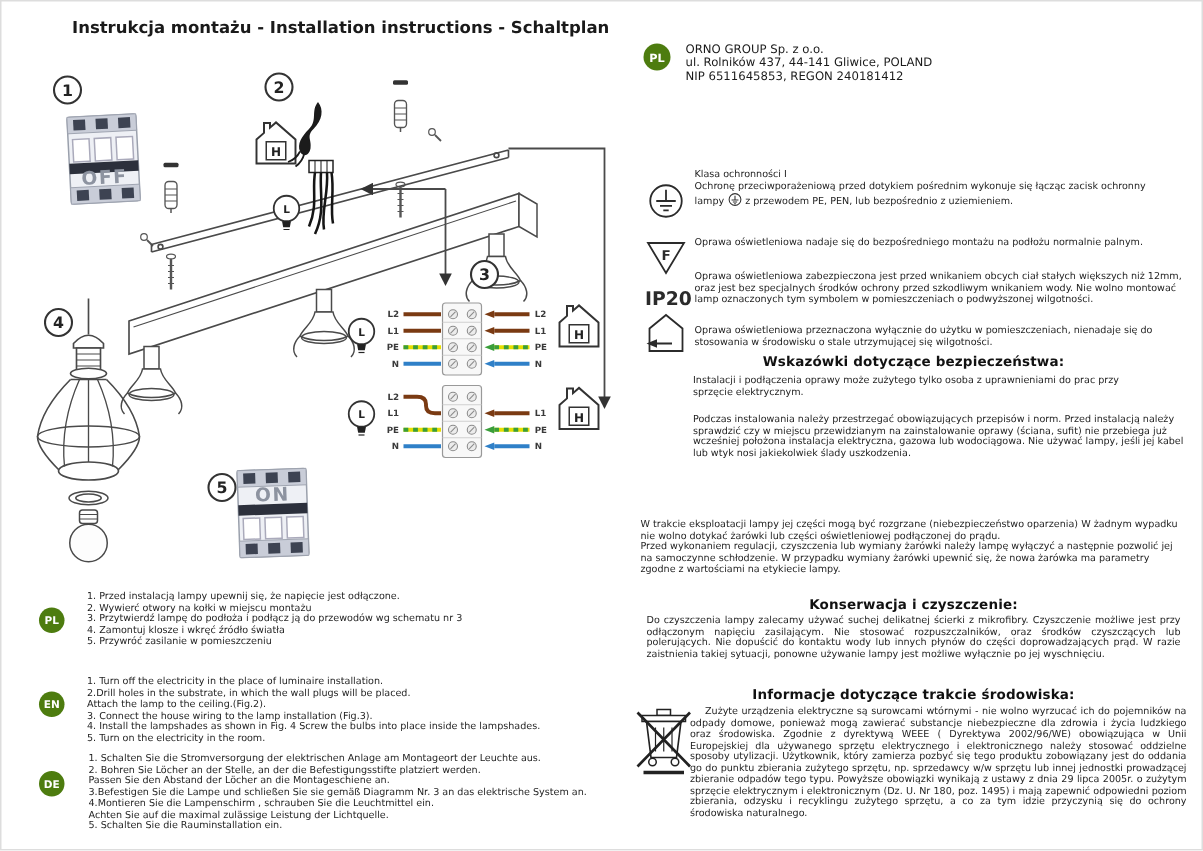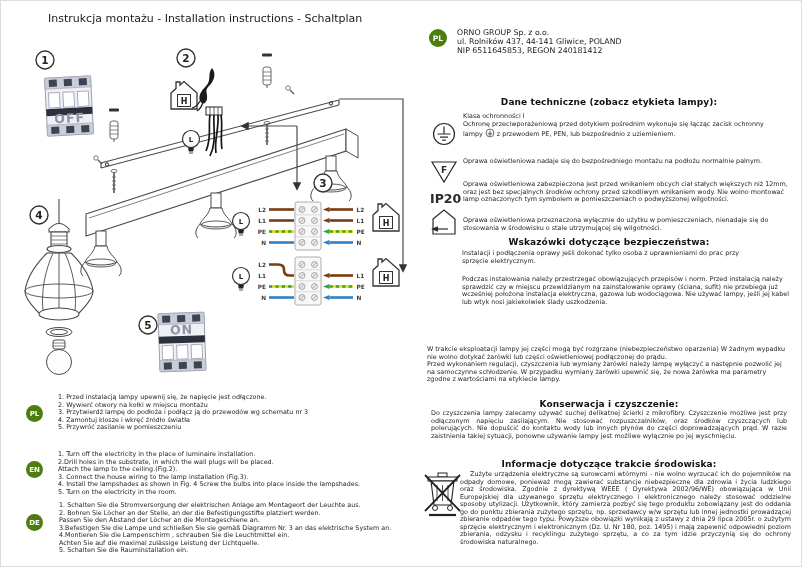--- a/index.html
+++ b/index.html
@@ -1,19 +1,19 @@
 <!DOCTYPE html>
 <html><head>
 <meta charset="utf-8">
 <style>
   html,body{margin:0;padding:0;background:#f2f2f2}
   #page{position:relative;width:802px;height:567px;background:#fff;border:1px solid #ddd;
         box-sizing:border-box;font-family:"DejaVu Sans",sans-serif;color:#222;overflow:hidden}
   .abs{position:absolute}
-  .title{position:absolute;left:47px;top:11px;font-size:11px;font-weight:normal;color:#1a1a1a}
+  .title{position:absolute;left:47px;top:11px;font-size:11px;font-weight:bold;color:#1a1a1a}
   .company{position:absolute;left:456px;top:27px;font-size:7.8px;line-height:9.2px;color:#1a1a1a}
   .badge{position:absolute;background:#4d7c0f;color:#fff;border-radius:50%;
          display:flex;align-items:center;justify-content:center;font-weight:bold}
   .h{position:absolute;font-weight:bold;font-size:9px;text-align:center;color:#111;letter-spacing:.1px}
   .h.u{text-decoration:underline}
   .p{position:absolute;font-size:6.4px;line-height:7.5px;color:#1f1f1f}
   .just{text-align:justify}
   .pre{white-space:pre-line}
   .ind{text-indent:10px}
   .iline{display:block}
@@ -293,21 +293,20 @@
   <div class="p" style="left:58px;top:501px;width:390px">
     <span class="iline">1. Schalten Sie die Stromversorgung der elektrischen Anlage am Montageort der Leuchte aus.</span>
     <span class="iline">2. Bohren Sie Löcher an der Stelle, an der die Befestigungsstifte platziert werden.</span>
     <span class="iline">Passen Sie den Abstand der Löcher an die Montageschiene an.</span>
     <span class="iline">3.Befestigen Sie die Lampe und schließen Sie sie gemäß Diagramm Nr. 3 an das elektrische System an.</span>
     <span class="iline">4.Montieren Sie die Lampenschirm , schrauben Sie die Leuchtmittel ein.</span>
     <span class="iline">Achten Sie auf die maximal zulässige Leistung der Lichtquelle.</span>
     <span class="iline">5. Schalten Sie die Rauminstallation ein.</span>
   </div>
 
-  <div class="h" style="left:425px;top:96px;width:366px">Dane techniczne (zobacz etykieta lampy):</div>
 
   <svg class="abs" style="left:420px;top:110px" width="50" height="420" viewBox="420 110 50 420">
     <g>
       <circle cx="443" cy="133" r="10.5" fill="#fff" stroke="#2b2b2b" stroke-width="1.2"></circle>
       <path d="M443,125.5 V133 M436.5,133 H449.5 M439,136.2 H447 M441.2,139.2 H444.8" stroke="#2b2b2b" stroke-width="1.2" fill="none"></path>
     </g>
     <g>
       <polygon points="431,161 455,161 443,181" fill="#fff" stroke="#2b2b2b" stroke-width="1.2"></polygon>
       <text x="443" y="172" text-anchor="middle" font-size="9" font-weight="bold" fill="#2b2b2b">F</text>
     </g>
@@ -335,21 +334,21 @@
     <span>lampy</span><svg class="earthico" width="10" height="10" viewBox="0 0 14 14">
         <circle cx="7" cy="7" r="5.5" fill="none" stroke="#333" stroke-width="1"></circle>
         <path d="M7,3.5 V7.5 M3.8,7.5 H10.2 M5,9.4 H9 M6.2,11 H7.8" stroke="#333" stroke-width="1" fill="none"></path>
       </svg><span>z przewodem PE, PEN, lub bezpośrednio z uziemieniem.</span>
   </div>
   <div class="p" style="left:462px;top:157px;width:329px">Oprawa oświetleniowa nadaje się do bezpośredniego montażu na podłożu normalnie palnym.</div>
   <div class="p" style="left:462px;top:180px;width:329px">Oprawa oświetleniowa zabezpieczona jest przed wnikaniem obcych ciał stałych większych niż 12mm, oraz jest bez specjalnych środków ochrony przed szkodliwym wnikaniem wody. Nie wolno montować lamp oznaczonych tym symbolem w pomieszczeniach o podwyższonej wilgotności.</div>
   <div class="p" style="left:462px;top:216px;width:329px">Oprawa oświetleniowa przeznaczona wyłącznie do użytku w pomieszczeniach, nienadaje się do stosowania w środowisku o stale utrzymującej się wilgotności.</div>
 
   <div class="h" style="left:425px;top:236px;width:366px">Wskazówki dotyczące bezpieczeństwa:</div>
-  <div class="p" style="left:461px;top:249px;width:300px">Instalacji i podłączenia oprawy jeśli dokonać tylko osoba z uprawnieniami do prac przy sprzęcie elektrycznym.</div>
+  <div class="p" style="left:461px;top:249px;width:300px">Instalacji i podłączenia oprawy może zużytego tylko osoba z uprawnieniami do prac przy sprzęcie elektrycznym.</div>
   <div class="p" style="left:461px;top:275px;width:330px">Podczas instalowania należy przestrzegać obowiązujących przepisów i norm. Przed instalacją należy sprawdzić czy w miejscu przewidzianym na zainstalowanie oprawy (ściana, sufit) nie przebiega już wcześniej położona instalacja elektryczna, gazowa lub wodociągowa. Nie używać lampy, jeśli jej kabel lub wtyk nosi jakiekolwiek ślady uszkodzenia.</div>
 
   <div class="p pre" style="left:426px;top:345px;width:364px">W trakcie eksploatacji lampy jej części mogą być rozgrzane (niebezpieczeństwo oparzenia) W żadnym wypadku nie wolno dotykać żarówki lub części oświetleniowej podłączonej do prądu.
 Przed wykonaniem regulacji, czyszczenia lub wymiany żarówki należy lampę wyłączyć a następnie pozwolić jej na samoczynne schłodzenie. W przypadku wymiany żarówki upewnić się, że nowa żarówka ma parametry zgodne z wartościami na etykiecie lampy.</div>
 
   <div class="h" style="left:425px;top:398px;width:366px">Konserwacja i czyszczenie:</div>
   <div class="p just" style="left:430px;top:409px;width:356px">Do czyszczenia lampy zalecamy używać suchej delikatnej ścierki z mikrofibry. Czyszczenie możliwe jest przy odłączonym napięciu zasilającym. Nie stosować rozpuszczalników, oraz środków czyszczących lub polerujących. Nie dopuścić do kontaktu wody lub innych płynów do części doprowadzających prąd. W razie zaistnienia takiej sytuacji, ponowne używanie lampy jest możliwe wyłącznie po jej wyschnięciu.</div>
 
   <div class="h" style="left:425px;top:458px;width:366px">Informacje dotyczące trakcie środowiska:</div>
   <div class="p just ind" style="left:459px;top:470px;width:331px">Zużyte urządzenia elektryczne są surowcami wtórnymi - nie wolno wyrzucać ich do pojemników na odpady domowe, ponieważ mogą zawierać substancje niebezpieczne dla zdrowia i życia ludzkiego oraz środowiska. Zgodnie z dyrektywą WEEE ( Dyrektywa 2002/96/WE) obowiązująca w Unii Europejskiej dla używanego sprzętu elektrycznego i elektronicznego należy stosować oddzielne sposoby utylizacji. Użytkownik, który zamierza pozbyć się tego produktu zobowiązany jest do oddania go do punktu zbierania zużytego sprzętu, np. sprzedawcy w/w sprzętu lub innej jednostki prowadzącej zbieranie odpadów tego typu. Powyższe obowiązki wynikają z ustawy z dnia 29 lipca 2005r. o zużytym sprzęcie elektrycznym i elektronicznym (Dz. U. Nr 180, poz. 1495) i mają zapewnić odpowiedni poziom zbierania, odzysku i recyklingu zużytego sprzętu, a co za tym idzie przyczynią się do ochrony środowiska naturalnego.</div>

